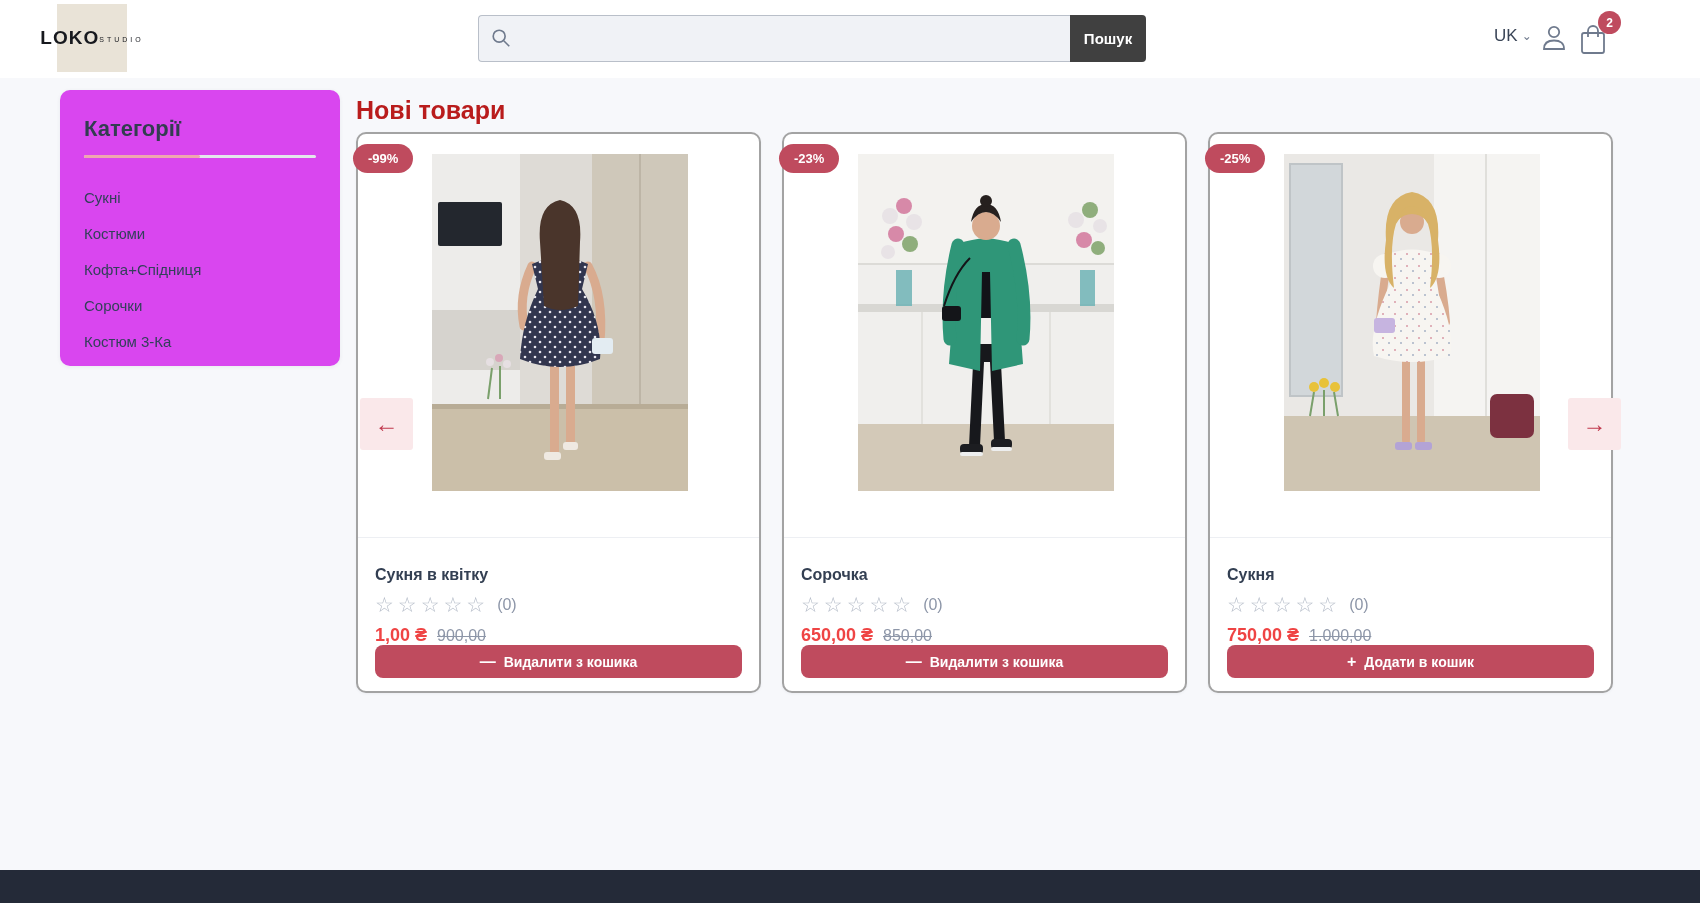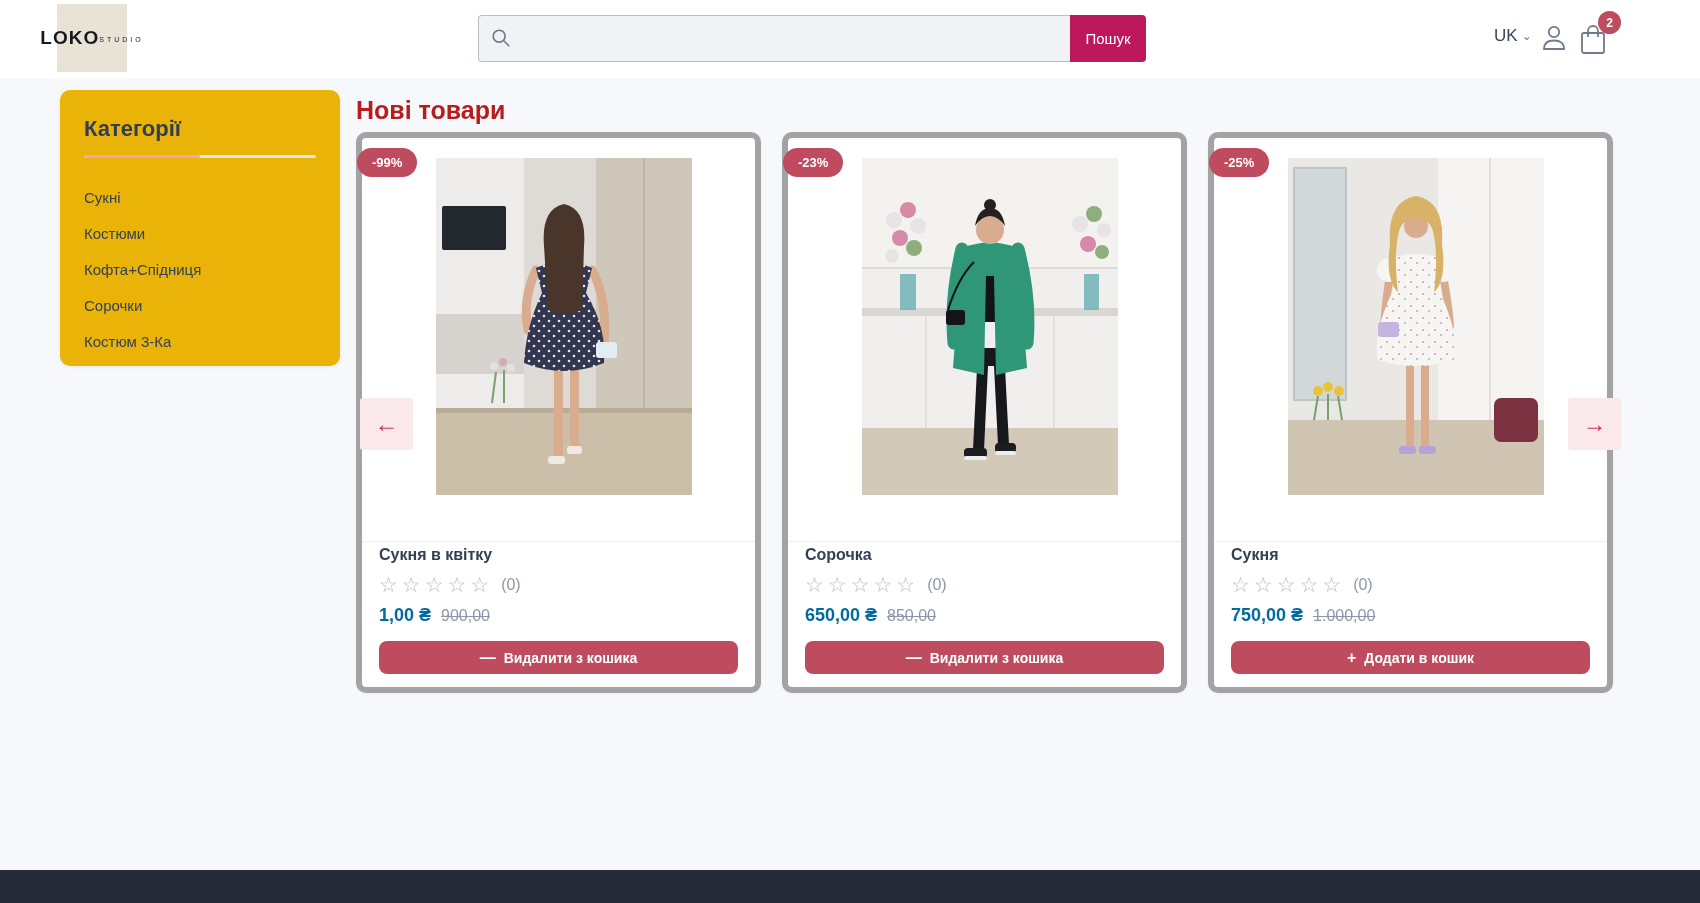--- a/index.html
+++ b/index.html
@@ -23,71 +23,71 @@
 
   .search-wrap { position:absolute; left:478px; top:15px; height:47px; display:flex; }
   .search-box { position:relative; }
   .search-input {
     width:592px; height:47px; background:#f0f2f6; border:1px solid #b9bfc9; border-right:none;
     border-radius:4px 0 0 4px; padding:0 12px 0 44px; font-size:16px; color:#333f52;
     font-family:"Liberation Sans", sans-serif; outline:none;
   }
   .search-icon { position:absolute; left:12px; top:12px; width:22px; height:22px; }
   .search-btn {
-    width:76px; height:47px; background:#be185d; color:#fff; border:none; cursor:pointer;
-    border-radius:0 4px 4px 0; font-weight:normal; font-size:15px; font-family:"Liberation Sans", sans-serif;
+    width:76px; height:47px; background:#404040; color:#fff; border:none; cursor:pointer;
+    border-radius:0 4px 4px 0; font-weight:bold; font-size:15px; font-family:"Liberation Sans", sans-serif;
   }
 
   .lang {
     position:absolute; left:1494px; top:26px; font-size:17px; color:#3a4557;
     display:flex; align-items:flex-start; gap:4px; cursor:pointer;
   }
   .lang .chev { font-size:12px; color:#6f7a8d; margin-top:3px; }
   .account-btn { position:absolute; left:1540px; top:23px; width:28px; height:30px; background:none; border:none; cursor:pointer; }
   .cart-btn { position:absolute; left:1578px; top:24px; width:30px; height:32px; background:none; border:none; cursor:pointer; }
   .cart-badge {
     position:absolute; top:-13px; right:-13px; width:23px; height:23px; border-radius:50%;
     background:#bf4b5e; color:#fff; font-size:12px; font-weight:bold;
     display:flex; align-items:center; justify-content:center;
   }
   .icon-stroke { stroke:#6f7a8d; stroke-width:1.8; fill:none; }
 
   
   .sidebar {
-    position:absolute; left:60px; top:90px; width:280px; height:276px; background:#eab308;
+    position:absolute; left:60px; top:90px; width:280px; height:276px; background:#d946ef;
     border-radius:10px; box-shadow:0 1px 4px rgba(40,50,70,.07); padding:26px 24px;
   }
   .sidebar-title { font-size:22px; font-weight:bold; color:#323d50; }
   .sidebar-underline { margin-top:13px; height:3px; background:#e4e7ec; border-radius:2px; position:relative; }
   .sidebar-underline .accent { position:absolute; left:0; top:0; height:3px; width:50%; background:#efa6b0; border-radius:2px; }
   .sidebar-list { margin-top:22px; list-style:none; }
   .sidebar-list li { font-size:15px; font-weight:normal; color:#33405a; padding:9px 0 10px; cursor:pointer; }
 
   
   .page-title { position:absolute; left:356px; top:96px; font-size:25px; font-weight:bold; color:#b91c1c; }
 
   .cards { position:absolute; left:356px; top:132px; display:flex; gap:21px; }
   .card {
-    width:405px; height:561px; background:#fff; border:6px solid #a3a3a3; border-radius:10px;
+    width:405px; height:561px; background:#fff; border:2px solid #a3a3a3; border-radius:10px;
     position:relative; box-shadow:0 1px 3px rgba(40,50,70,.05);
   }
   .badge {
     position:absolute; left:-5px; top:10px; z-index:3; background:#bf4b5e; color:#fff;
     font-size:13px; font-weight:bold; padding:7px 15px; border-radius:15px;
   }
   .photo { position:absolute; left:74px; top:20px; width:256px; height:337px; cursor:pointer; }
   .photo svg { width:100%; height:100%; display:block; }
   .card-divider { position:absolute; top:403px; left:0; width:100%; border-top:1px solid #edeff3; }
   .card-info { position:absolute; top:403px; left:17px; right:17px; }
-  .p-title { margin-top:5px; font-size:16px; font-weight:bold; color:#333f52; cursor:pointer; }
+  .p-title { margin-top:29px; font-size:16px; font-weight:bold; color:#333f52; cursor:pointer; }
   .p-rating { margin-top:10px; display:flex; align-items:center; }
   .stars { color:#b6bdc9; font-size:21px; letter-spacing:4px; line-height:1; }
   .rating-count { color:#8d96a8; font-size:16px; margin-left:8px; }
   .p-price-row { margin-top:10px; display:flex; align-items:baseline; }
-  .price { color:#0369a1; font-size:18px; font-weight:bold; }
+  .price { color:#ef4444; font-size:18px; font-weight:bold; }
   .old-price { color:#8d96a8; font-size:16px; font-weight:normal; text-decoration:line-through; margin-left:10px; }
   .cart-action {
     position:absolute; left:17px; right:17px; bottom:13px; height:33px; background:#bf4b5e;
     border:none; border-radius:8px; color:#fff; font-weight:bold; font-size:14px; cursor:pointer;
     display:flex; align-items:center; justify-content:center; gap:8px;
     font-family:"Liberation Sans", sans-serif;
   }
   .cart-action .btn-ic { font-size:16px; font-weight:bold; }
 
   .carousel-btn {

